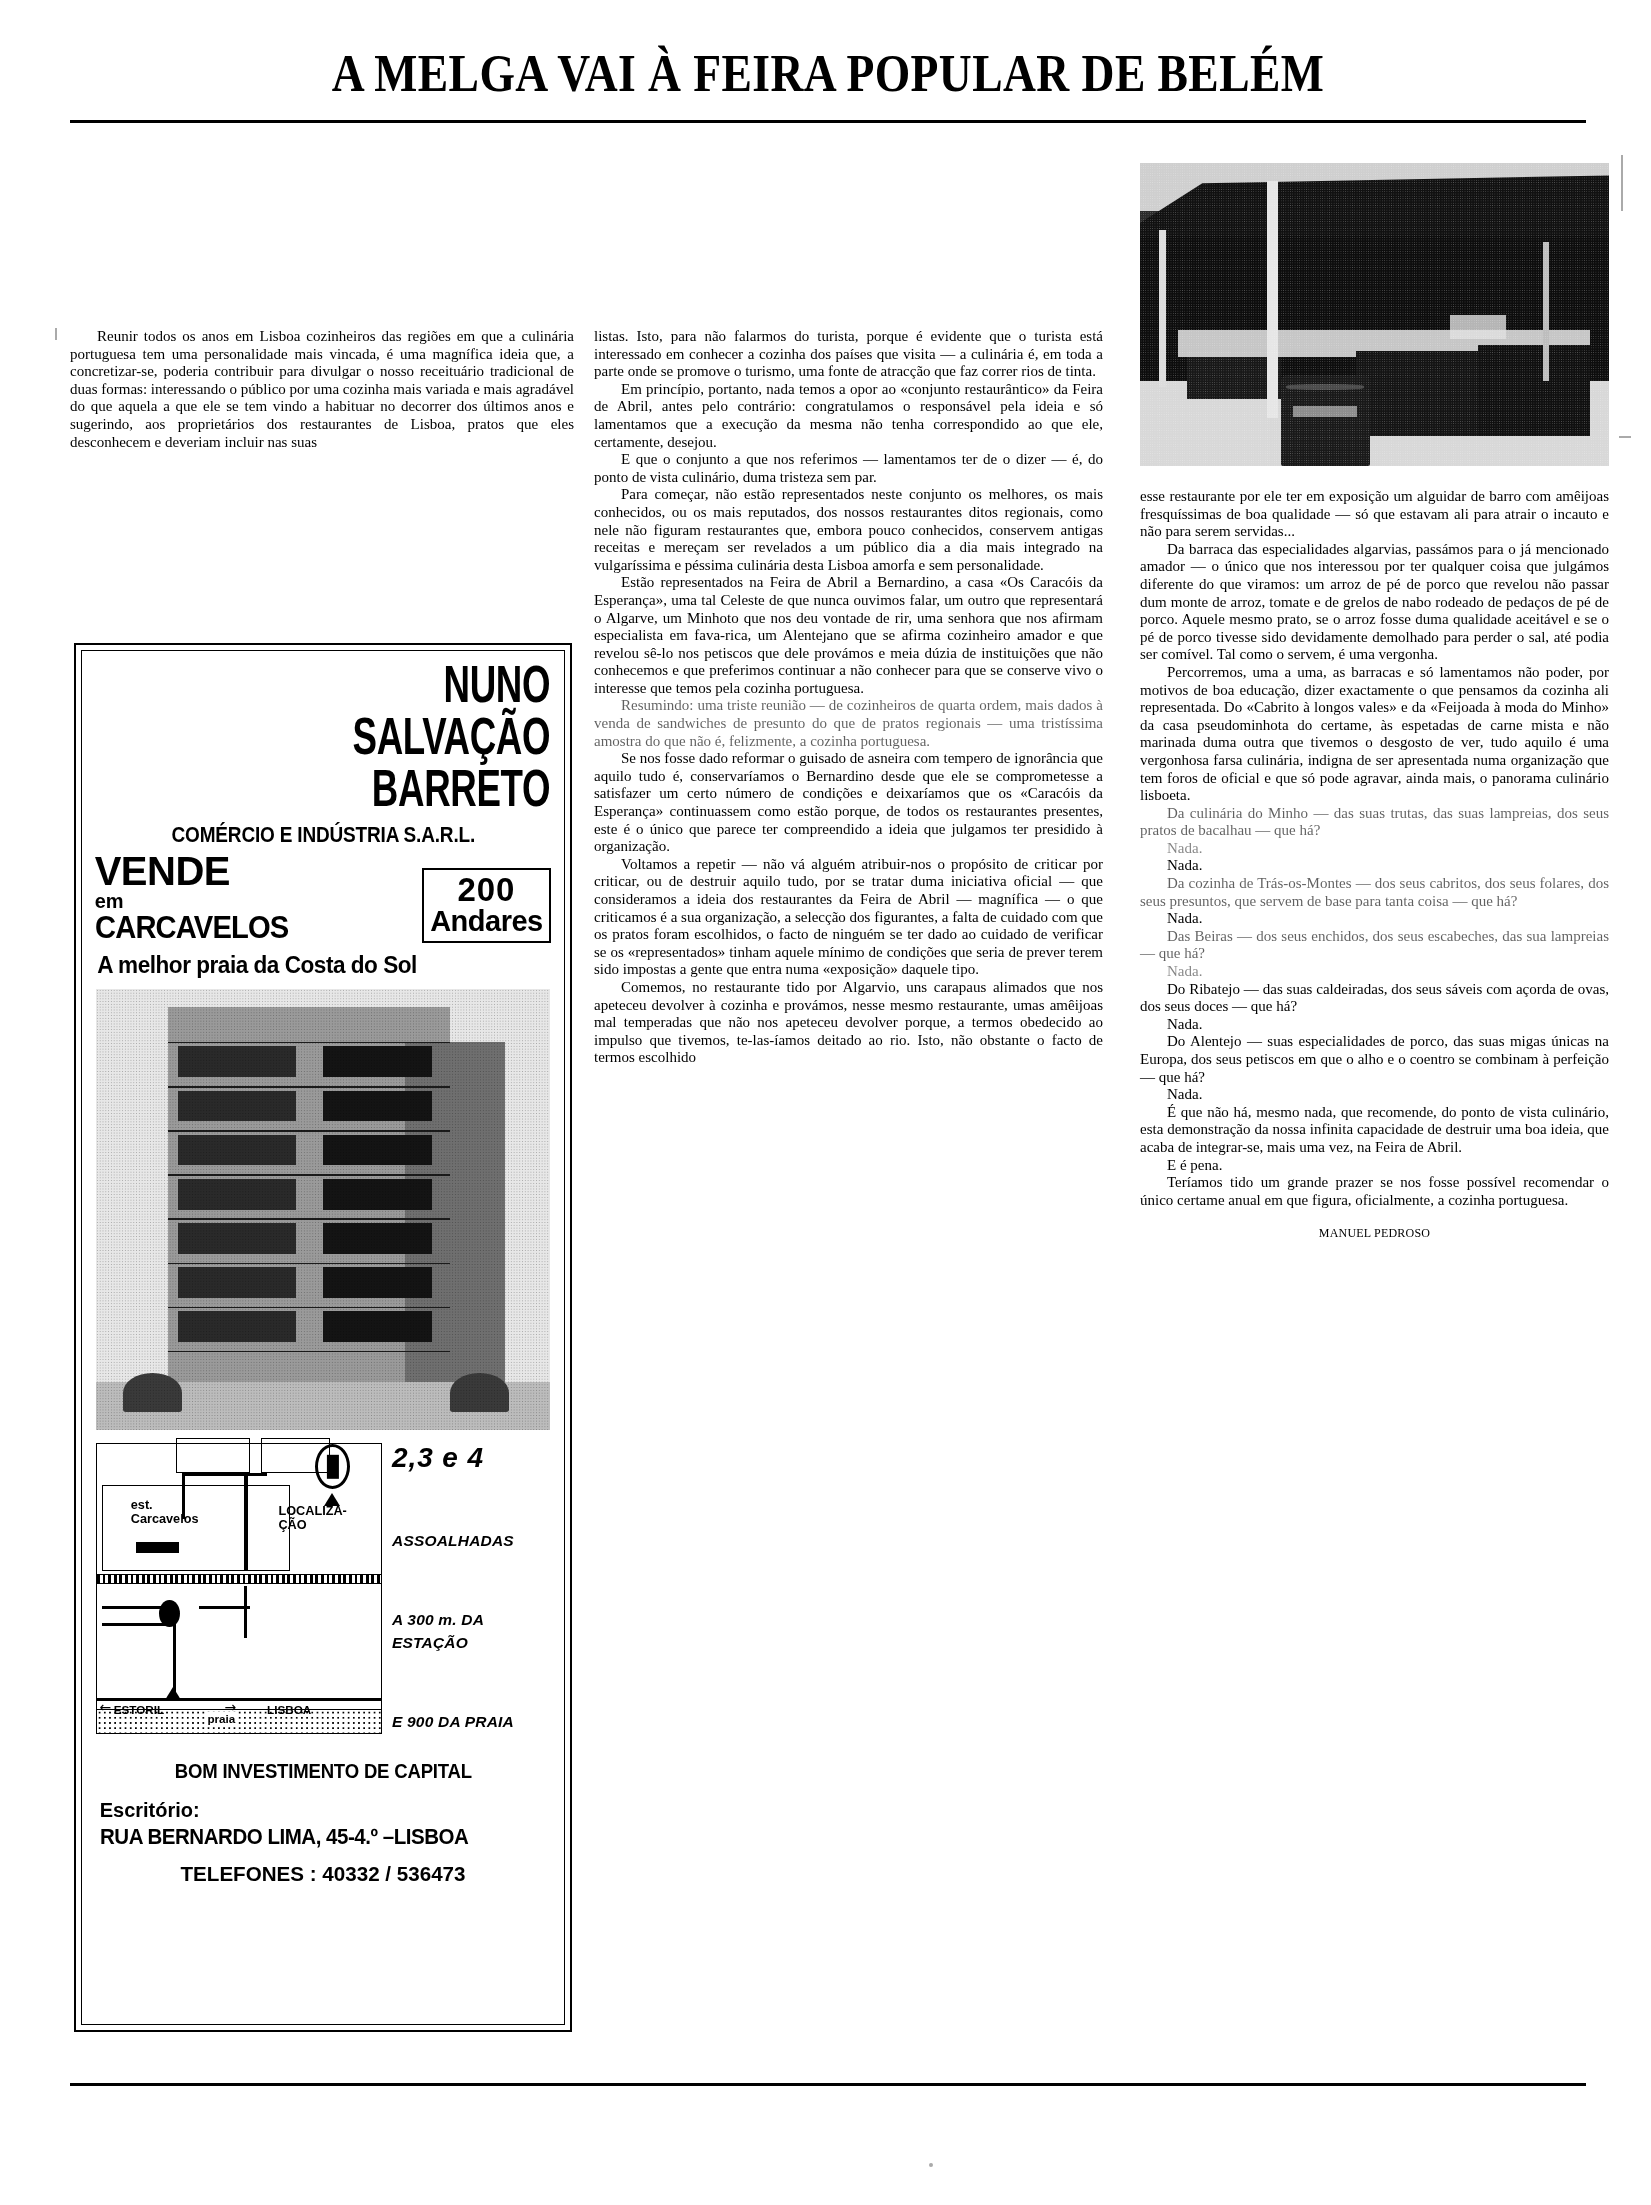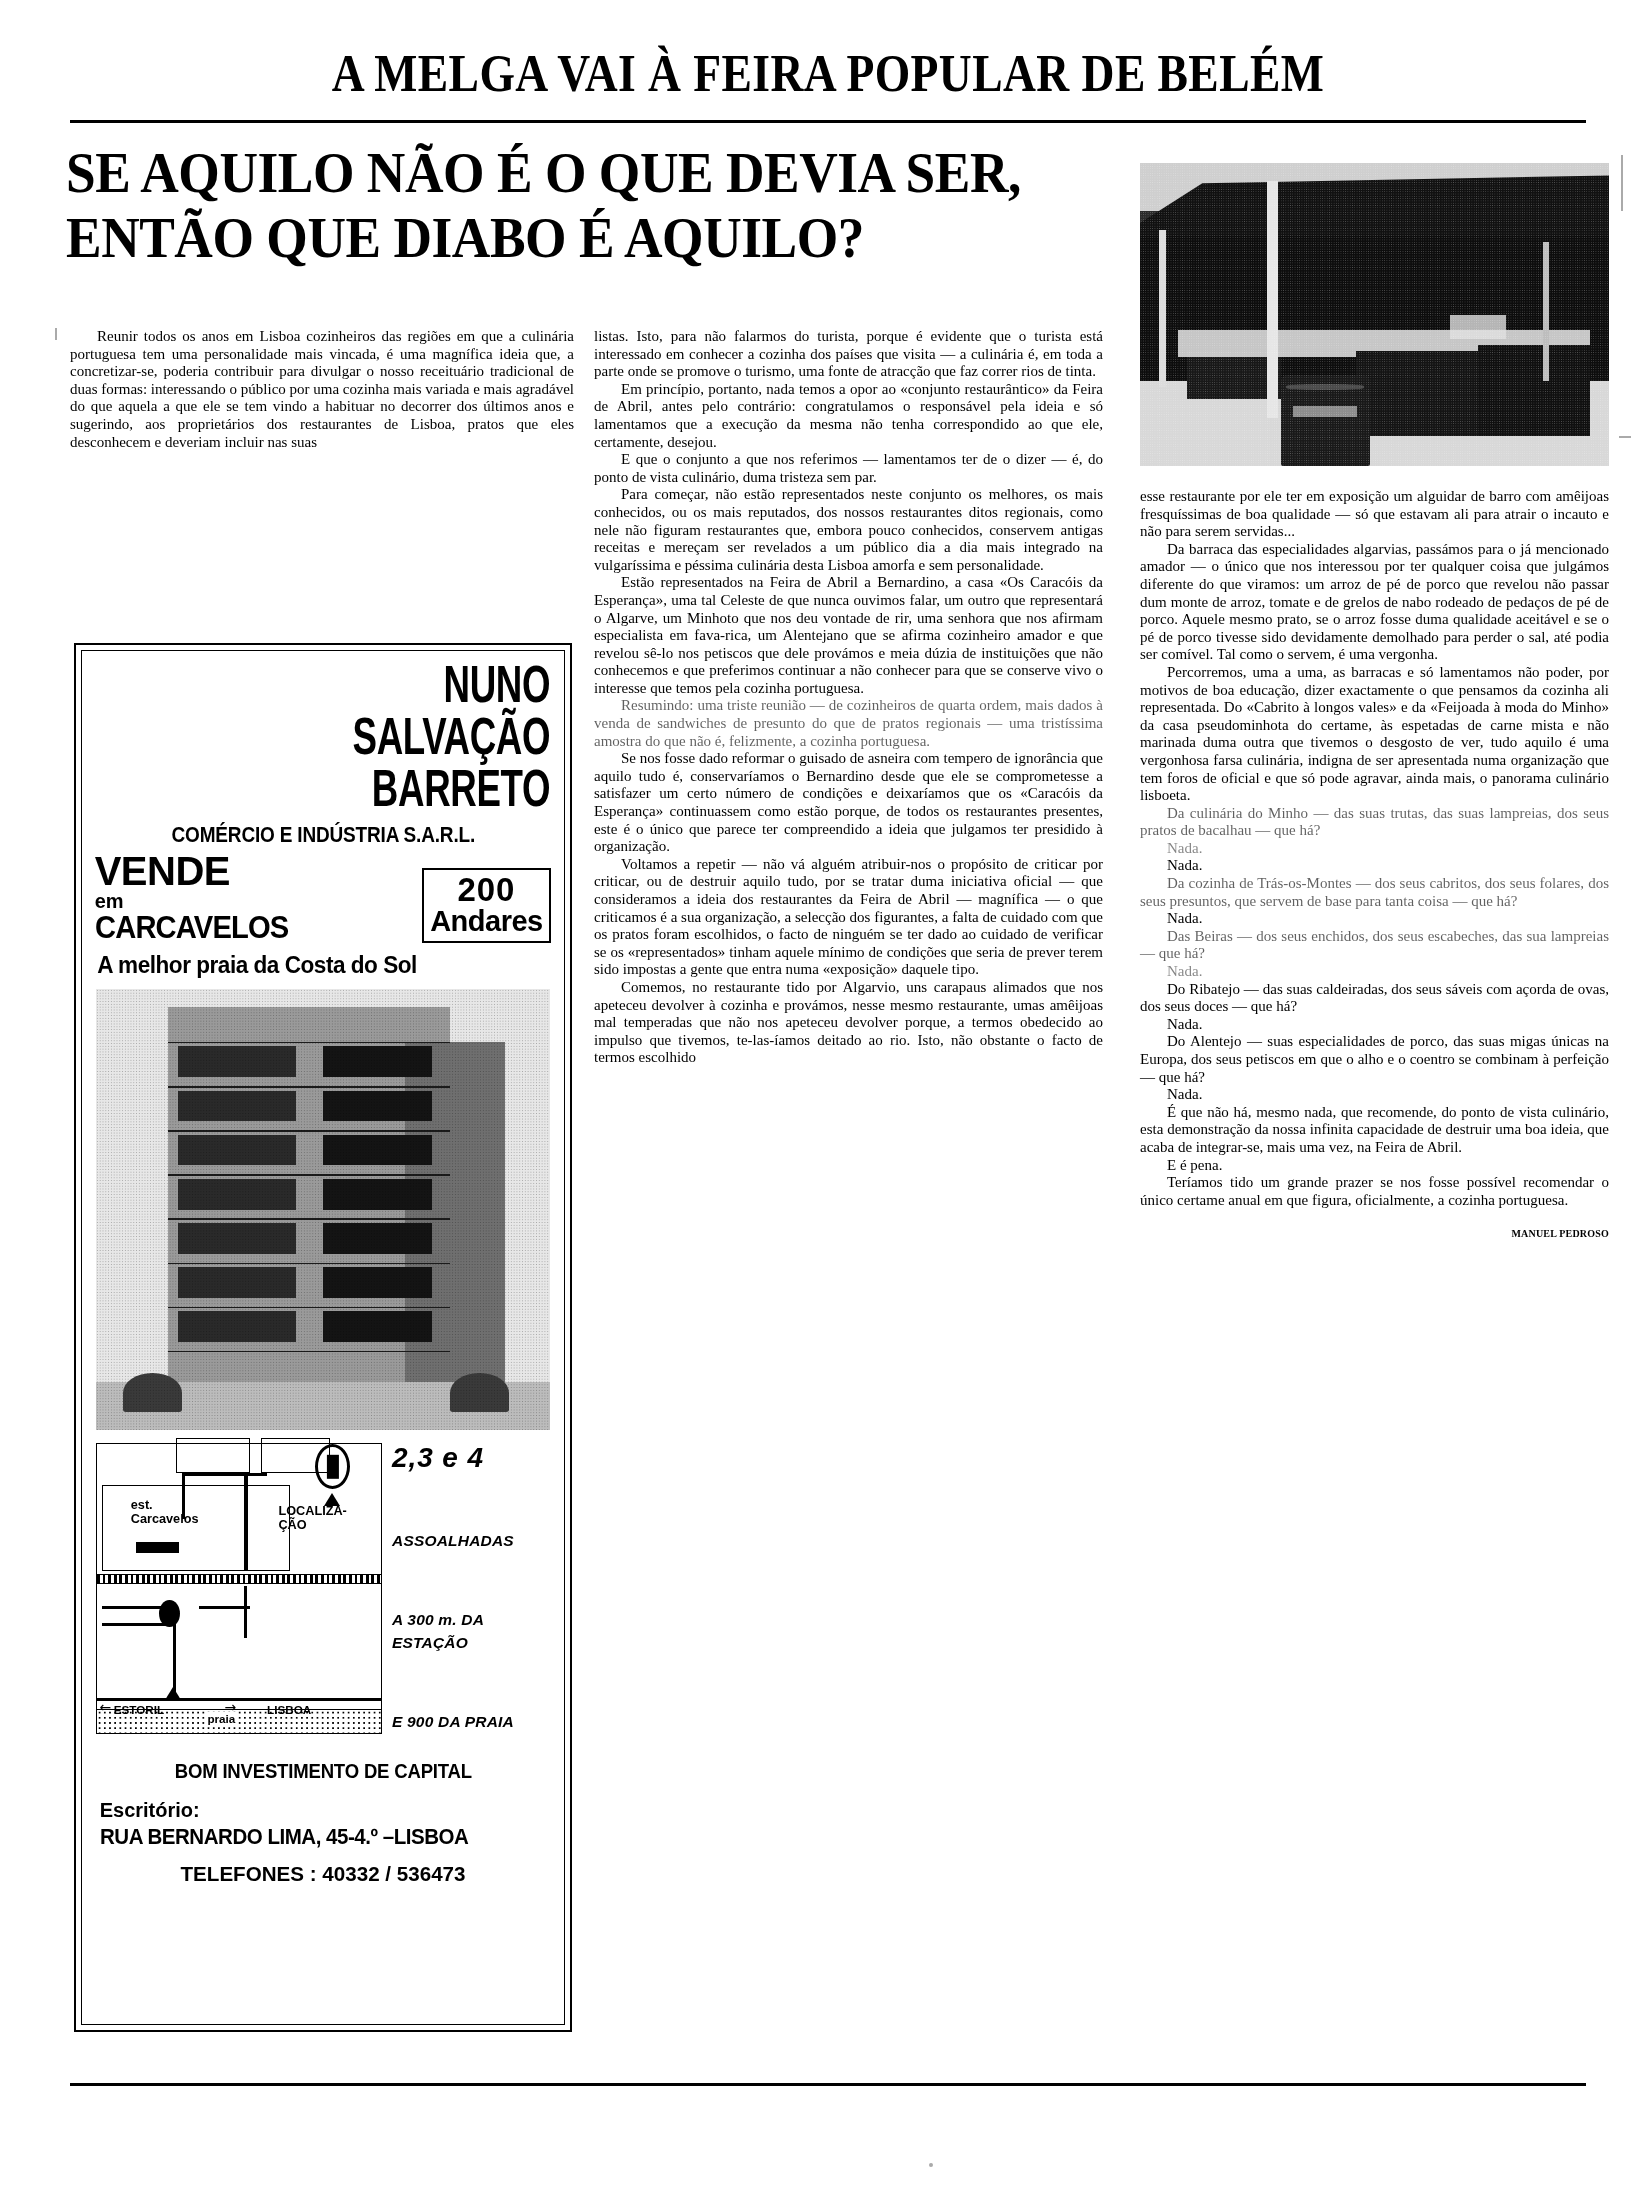--- a/index.html
+++ b/index.html
@@ -43,21 +43,21 @@
        text-align:justify;text-justify:inter-word;hyphens:auto;-webkit-hyphens:auto;}
   .col p{margin:0;text-indent:27px;}
   .col p.noind{text-indent:0;}
   .faded{opacity:.62;}
   .faded2{opacity:.48;}
 
   #col1{left:70px;top:328px;width:504px;}
   #col2{left:594px;top:328px;width:509px;}
   #col3{left:1140px;top:488px;width:469px;}
 
-  .byline{margin-top:16px;text-align:right;font-weight:bold;font-size:10px;letter-spacing:0.2px;}
+  .byline{margin-top:16px;text-align:center;font-weight:normal;font-size:12px;letter-spacing:0.2px;}
 
   
   .advert{position:absolute;left:74px;top:643px;width:498px;height:1389px;
      border:2.3px solid #000;background:#fff;box-sizing:border-box;}
   .advert .inner{position:absolute;inset:4.7px;border:0.9px solid #000;box-sizing:border-box;padding:0;}
   .ad-brand{margin:8.4px 0 0 0;text-align:right;padding-right:20px;
      font-family:"Liberation Sans",sans-serif;font-weight:bold;font-size:51px;line-height:1.02;
      letter-spacing:-0.5px;transform:scaleX(.72);transform-origin:right center;}
   .ad-sub{margin-top:6.6px;text-align:center;font-family:"Liberation Sans",sans-serif;
      font-weight:bold;font-size:21.6px;letter-spacing:-0.2px;transform:scaleX(.88);}
@@ -126,24 +126,20 @@
 </head>
 <body>
 
 <div class="page">
 
   <div class="masthead">
     <div class="kicker">A MELGA VAI À FEIRA POPULAR DE BELÉM</div>
   </div>
   <div class="rule-top"></div>
 
-  <div class="headline">
-    <div class="hl">SE AQUILO NÃO É O QUE DEVIA SER,</div>
-    <div class="hl">ENTÃO QUE DIABO É AQUILO?</div>
-  </div>
 
   <div class="photo">
     <div class="sky"></div>
     <div class="roof"></div>
     <div class="interior"></div>
     <div class="floor"></div>
     <div class="boxes"></div>
     <div class="counter"></div>
     <div class="lights"></div>
     <div class="stall"></div>

